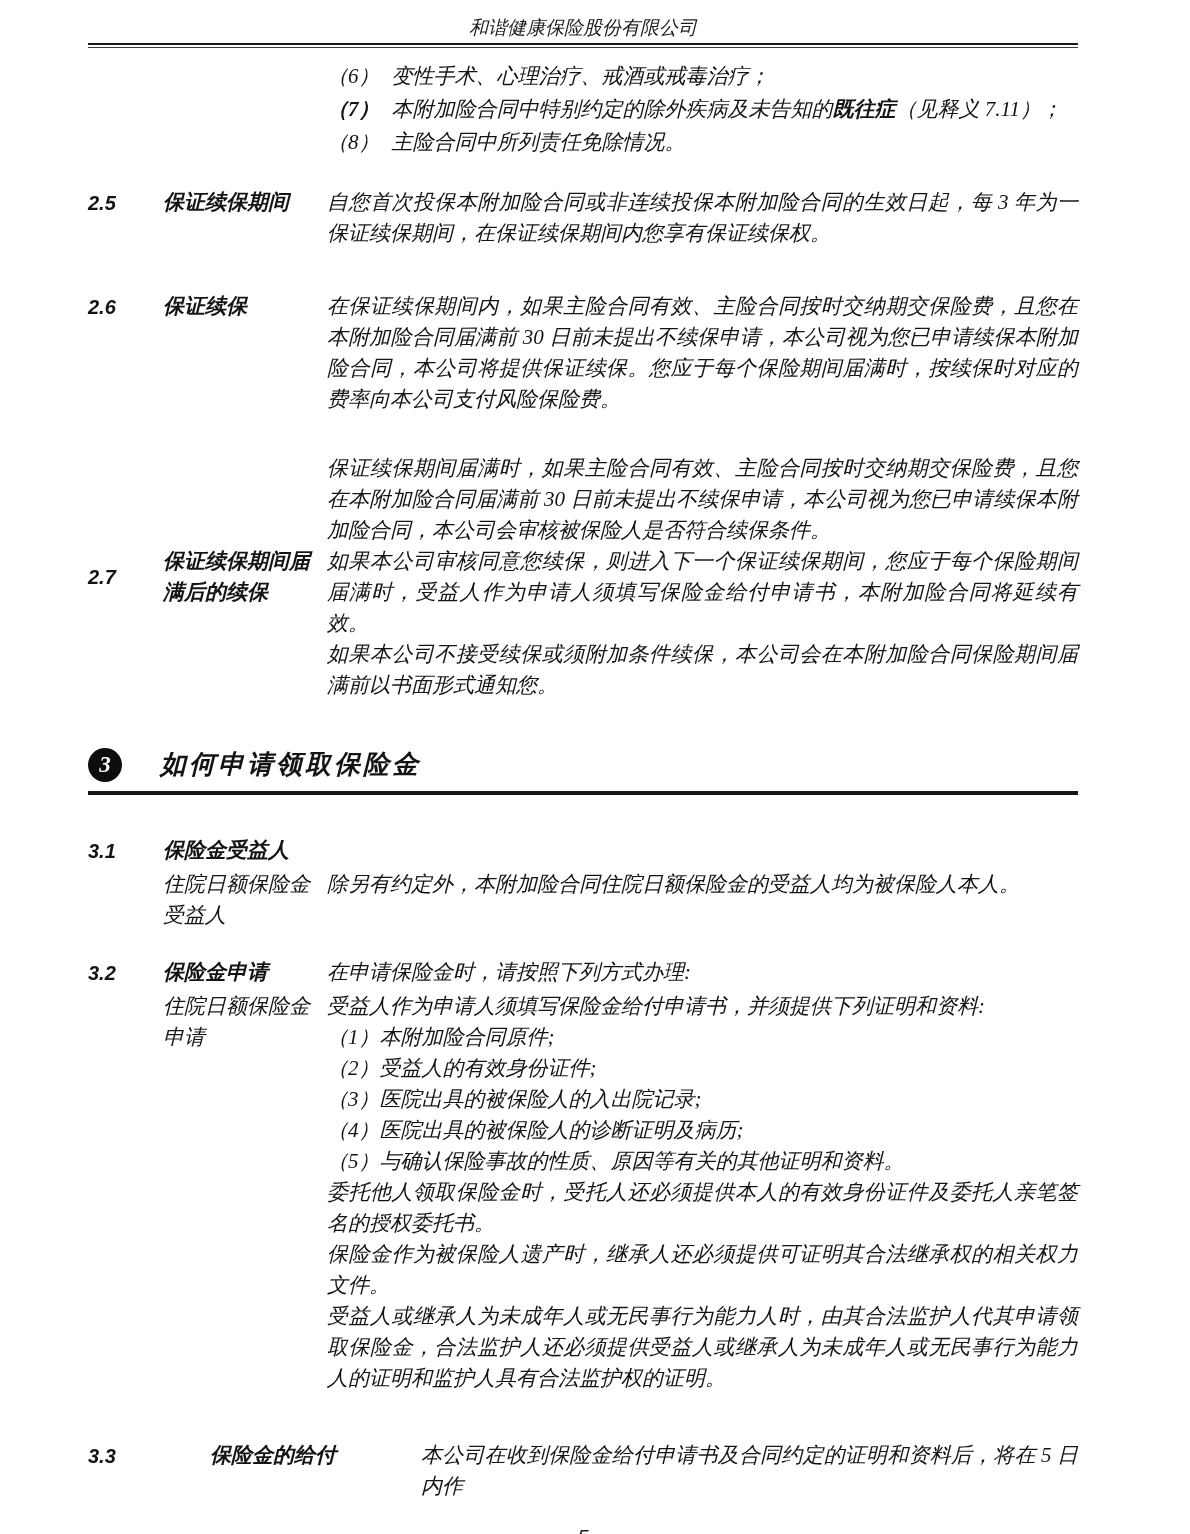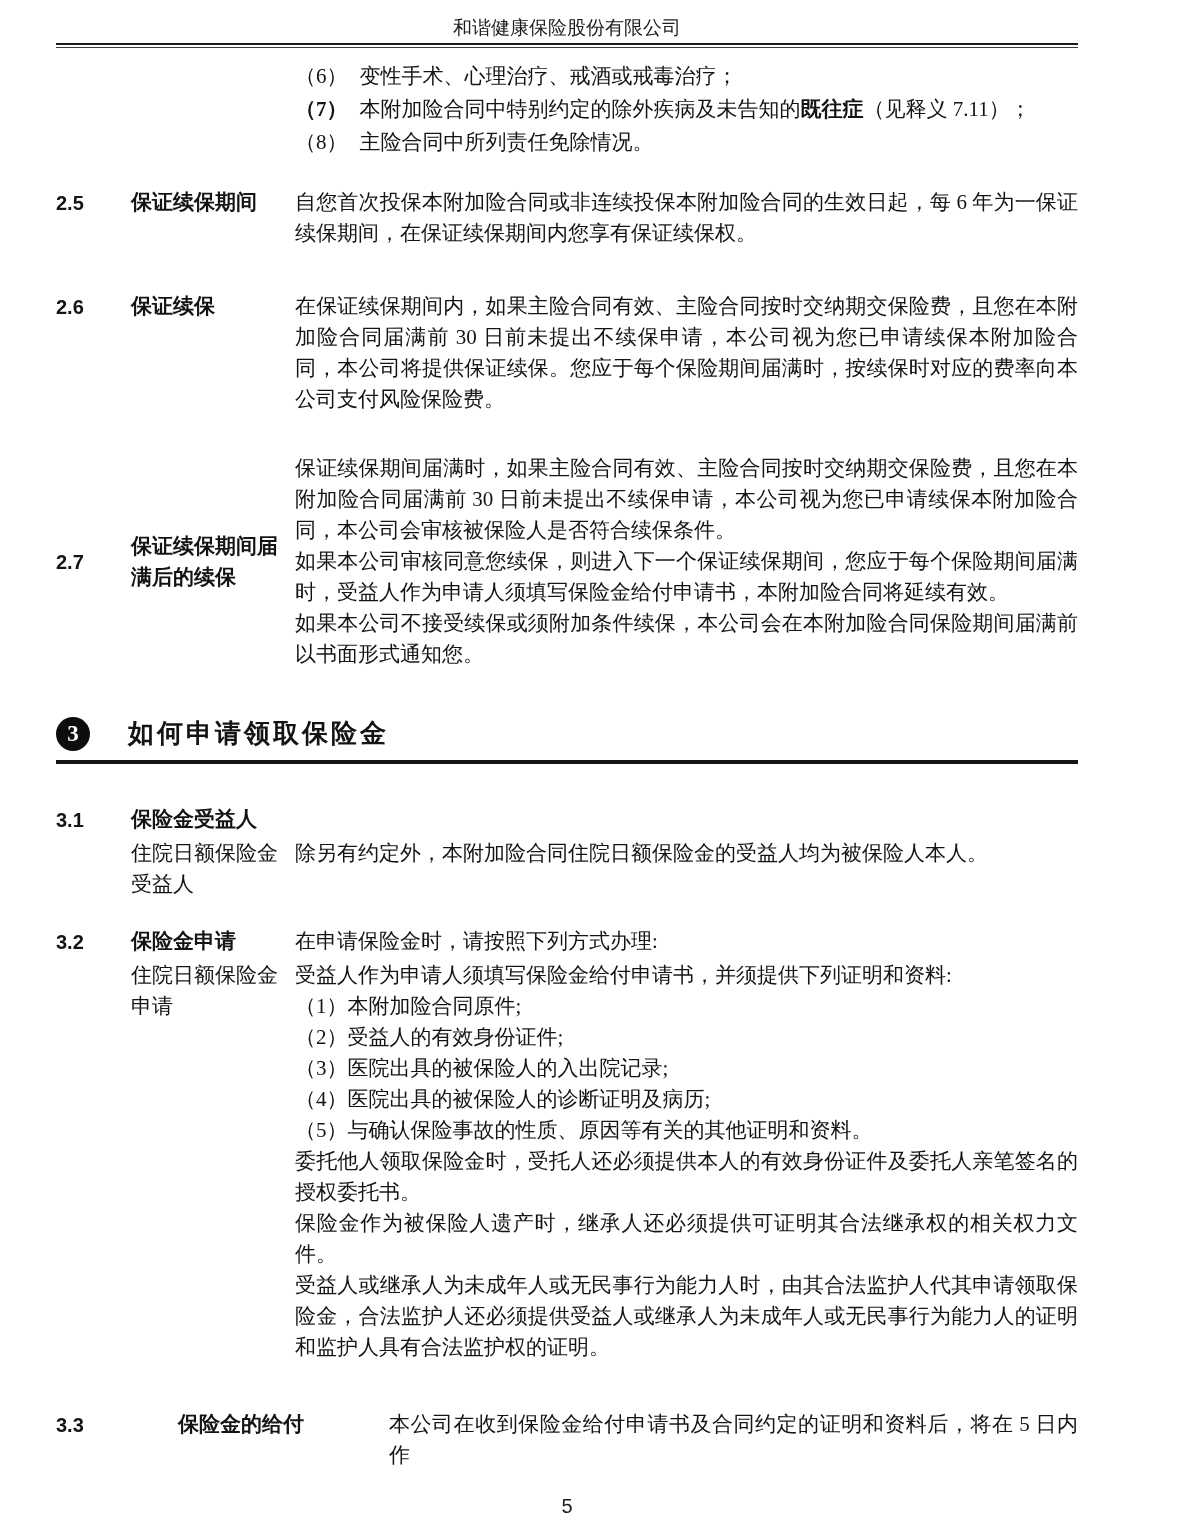--- a/index.html
+++ b/index.html
@@ -4,21 +4,21 @@
 <style>
   * { box-sizing: border-box; }
   html, body { margin: 0; padding: 0; }
   body {
     width: 1190px; height: 1534px;
     background: #ffffff;
     color: #141414;
     font-family: "Liberation Serif", "DejaVu Serif", serif;
     overflow: hidden;
   }
-  .page { width: 100%; height: 100%; padding: 16px 112px 0 56px; }
+  .page { width: 100%; height: 100%; padding: 16px 112px 0 88px; font-style: italic; }
 
   
   .doc-header-title { text-align: center; font-size: 19px; line-height: 24px; color: #1c1c1c; }
   .doc-header-rule { margin-top: 3px; height: 5px; border-top: 2px solid #1a1a1a; border-bottom: 1px solid #3a3a3a; }
 
   
   .exclusions { margin-top: 12px; margin-left: 239px; font-size: 21px; line-height: 33px; }
   .exc-item { display: flex; }
   .exc-marker { flex: 0 0 auto; margin-right: 12px; }
   .exc-marker.bold { font-weight: 700; }
@@ -89,21 +89,21 @@
     <div class="exc-item">
       <span class="exc-marker">（8）</span>
       <span>主险合同中所列责任免除情况。</span>
     </div>
   </div>
 
   <div class="sec m-sec25">
     <div class="sec-num">2.5</div>
     <div class="sec-label">保证续保期间</div>
     <div class="sec-body">
-      <p>自您首次投保本附加险合同或非连续投保本附加险合同的生效日起，每 6 年为一保证续保期间，在保证续保期间内您享有保证续保权。</p>
+      <p>自您首次投保本附加险合同或非连续投保本附加险合同的生效日起，每 3 年为一保证续保期间，在保证续保期间内您享有保证续保权。</p>
     </div>
   </div>
 
   <div class="sec m-sec26">
     <div class="sec-num">2.6</div>
     <div class="sec-label">保证续保</div>
     <div class="sec-body">
       <p>在保证续保期间内，如果主险合同有效、主险合同按时交纳期交保险费，且您在本附加险合同届满前 30 日前未提出不续保申请，本公司视为您已申请续保本附加险合同，本公司将提供保证续保。您应于每个保险期间届满时，按续保时对应的费率向本公司支付风险保险费。</p>
     </div>
   </div>

